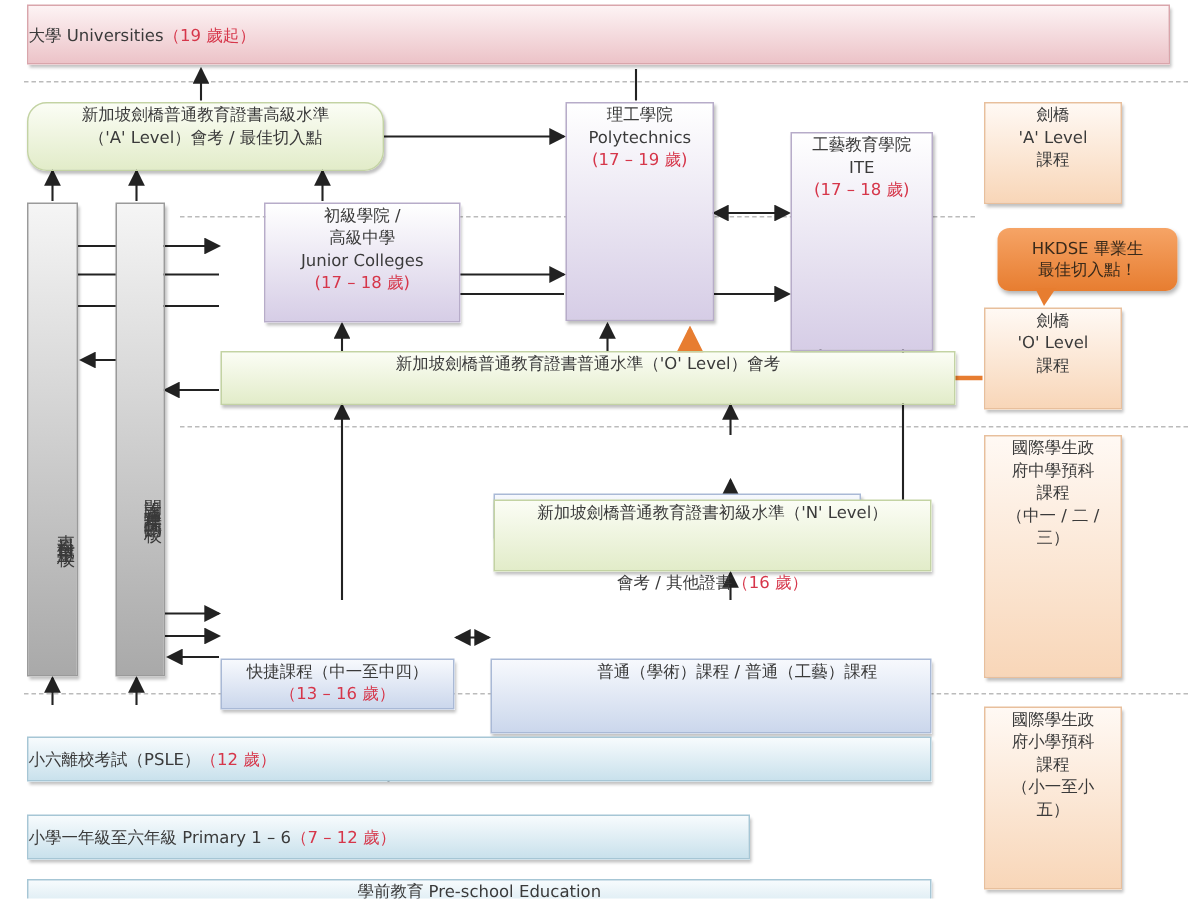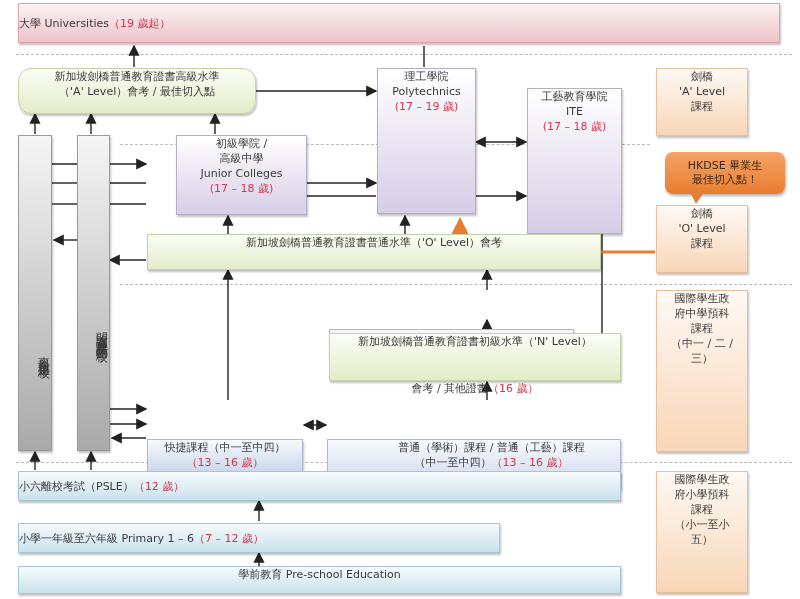--- a/index.html
+++ b/index.html
@@ -5,21 +5,21 @@
   html, body { margin: 0; padding: 0; background: #ffffff; }
   body { width: 800px; height: 599px; position: relative; overflow: hidden;
          font-family: "DejaVu Sans", "Liberation Sans", sans-serif; color: #3a3a3a; }
   .box { position: absolute; box-sizing: border-box; display: flex; flex-direction: column;
          align-items: center; justify-content: flex-start; text-align: center;
          font-size: 11px; line-height: 15px; box-shadow: 1px 2px 2px rgba(0,0,0,0.25); }
   .pink { background: linear-gradient(#fdf3f4, #ecc3c8); border: 1px solid #d9a5ab; }
   .green { background: linear-gradient(#fbfdf5, #e2ecc9); border: 1px solid #c3d3a3; }
   .purple { background: linear-gradient(#ffffff, #d6cde6); border: 1px solid #b7acc9; }
   .blue { background: linear-gradient(#f7f9fd, #cbd7ec); border: 1px solid #a9b9d6; margin-top: 39px; }
-  .cyan { background: linear-gradient(#f7fbfd, #c9e1ec); border: 1px solid #a6c6d5; }
+  .cyan { background: linear-gradient(#f7fbfd, #c9e1ec); border: 1px solid #a6c6d5; margin-top: 20px; }
   .grey { background: linear-gradient(#f5f5f5, #a9a9a9); border: 1px solid #9a9a9a; }
   .peach { background: linear-gradient(#fff9f4, #f8d6b8); border: 1px solid #e8bf9c; }
   .red { color: #d6364a; }
   .bold { font-weight: normal; }
   .vtext { writing-mode: vertical-rl; text-orientation: upright; letter-spacing: 2px;
            font-size: 12px; justify-content: flex-start; }
   .divider { position: absolute; height: 0; border-top: 1px dashed #bbbbbb; }
   svg.lines { position: absolute; left: 0; top: 0; }
   .callout { position: absolute; left: 665px; top: 152px; width: 120px; height: 42px;
              background: linear-gradient(#f6a466, #e77d30); border-radius: 8px;
@@ -164,21 +164,21 @@
   <span>最佳切入點！</span>
 </div>
 <div class="callout-tail"></div>
 
 <div class="box peach" style="left:656px; top:205px; width:92px; height:68px;">
   <span>劍橋</span>
   <span>'O' Level</span>
   <span>課程</span>
 </div>
 
-<div class="box green" style="left:147px; top:234px; width:454px; height:36px;">
+<div class="box green" style="left:147px; top:234px; width:490px; height:36px;">
   <span>新加坡劍橋普通教育證書普通水準（'O' Level）會考</span>
 </div>
 
 <div class="box blue" style="left:329px; top:290px; width:245px; height:30px; flex-direction:row;">
   <span>中學普通課程五年級</span>
   <span class="red">（17 歲）</span>
 </div>
 
 <div class="box green" style="left:329px; top:333px; width:292px; height:48px;gap:32px;">
   <span>新加坡劍橋普通教育證書初級水準（'N' Level）</span>
@@ -195,23 +195,20 @@
   <span>三）</span>
 </div>
 
 <div class="box blue" style="left:147px; top:400px; width:156px; height:34px;">
   <span>快捷課程（中一至中四）</span>
   <span class="red">（13 – 16 歲）</span>
 </div>
 
 <div class="box blue" style="left:327px; top:400px; width:294px; height:50px;padding-left:35px;">
   <span>普通（學術）課程 / 普通（工藝）課程</span>
-  <span>
-    <span>（中一至中四）</span><span class="red">（13 – 16 歲）</span>
-  </span>
 </div>
 
 <div class="box cyan" style="left:18px; top:471px; width:603px; height:30px; flex-direction:row;">
   <span>小六離校考試（PSLE）</span>
   <span class="red">（12 歲）</span>
 </div>
 
 <div class="box cyan" style="left:18px; top:523px; width:482px; height:30px; flex-direction:row;">
   <span>小學一年級至六年級 Primary 1 – 6</span>
   <span class="red">（7 – 12 歲）</span>

